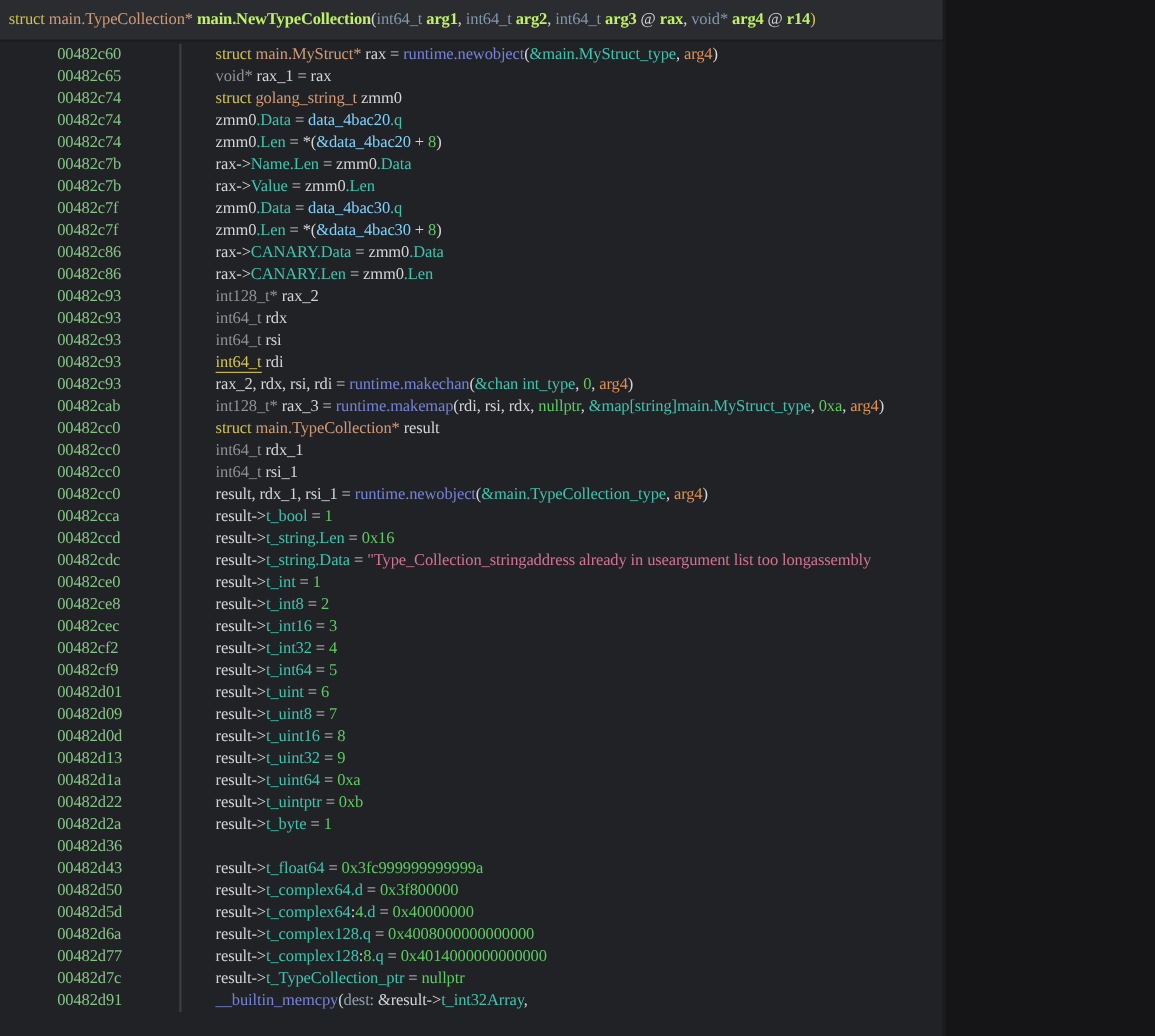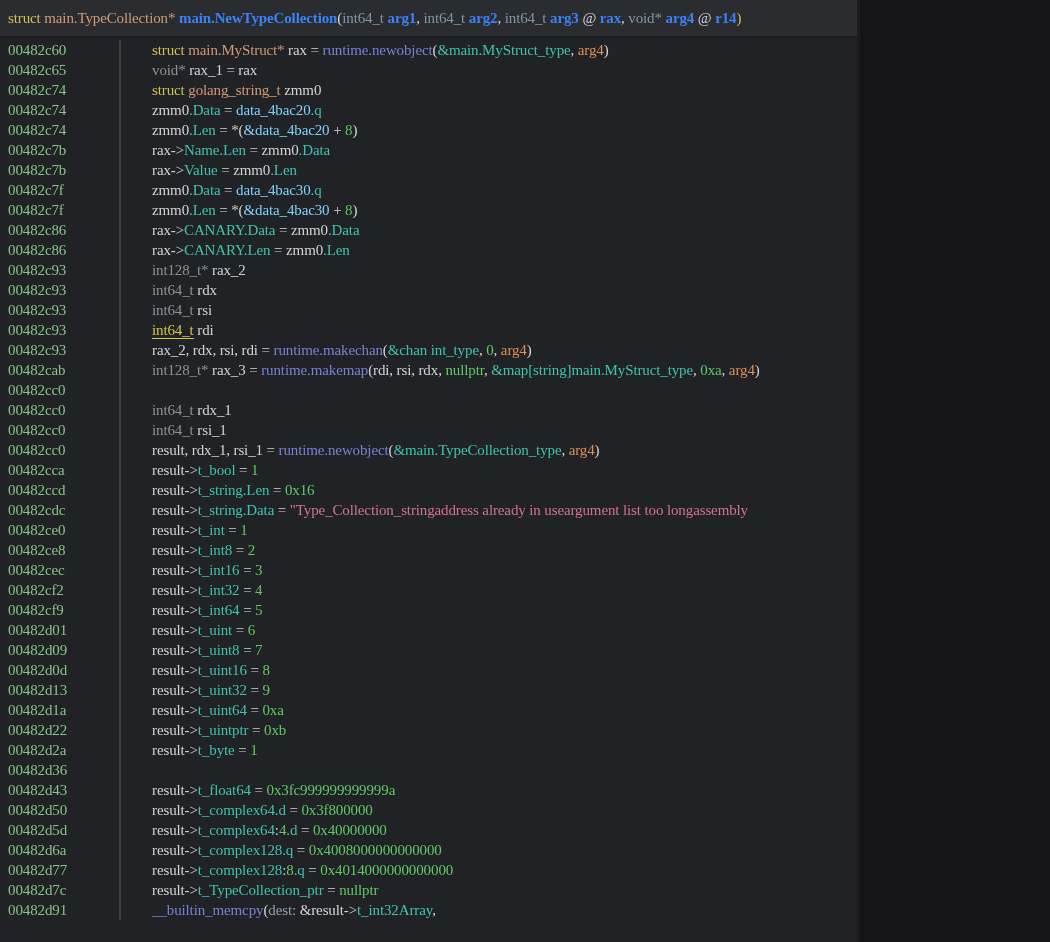--- a/index.html
+++ b/index.html
@@ -7,42 +7,42 @@
     width:860px;height:942px;overflow:hidden;position:relative;
     background:#212226;
     font-family:Liberation Serif, serif;
     font-size:15px;line-height:20px;letter-spacing:-0.12px;
   }
   .fn-header{
     height:38px;box-sizing:border-box;background:#2b2c30;
     border-bottom:2px solid #1b1c1f;
     display:flex;align-items:center;padding-left:8px;white-space:pre;overflow:hidden;
   }
-  .rows{position:absolute;top:38px;left:0;right:0;bottom:0;padding-top:2px;overflow:hidden;}
+  .rows{position:absolute;top:38px;left:0;right:0;bottom:0;padding-top:2px;overflow:hidden;padding-left:44px;}
   .row{display:flex;height:20px;white-space:pre;overflow:hidden;}
   .addr{
     flex:0 0 111px;width:111px;padding-left:8px;box-sizing:content-box;
     color:#85c585;border-right:2px solid #3d3e44;
   }
   .codecol{padding-left:31px;flex:1 1 auto;overflow:hidden;}
   .scrolltrack{position:absolute;top:0;right:0;bottom:0;width:3px;background:#1a1b1d;}
   
   .c-p{color:#d4d4d6}
   .c-k{color:#cfc04f}
   .c-t{color:#d09a76}
   .c-g{color:#8e9196}
   .c-y{color:#7f97a9}
   .c-f{color:#7583d6}
   .c-d{color:#7dd3fc}
   .c-m{color:#3fc3ae}
   .c-n{color:#5eca62}
   .c-s{color:#d2738f}
   .c-a{color:#e09152}
   .c-l{color:#94a0ac}
-  .c-e{color:#3b82f6;font-weight:bold}
+  .c-e{color:#bef264;font-weight:bold}
   .c-h{color:#d6c64a;border-bottom:1px solid #d6c64a}
 </style>
 </head>
 <body>
 
 <div class="screen">
   <div class="fn-header" id="sig"><span class="c-k">struct</span><span class="c-p"> </span><span class="c-t">main.TypeCollection*</span><span class="c-p"> </span><span class="c-e">main.NewTypeCollection</span><span class="c-p">(</span><span class="c-y">int64_t</span><span class="c-p"> </span><span class="c-e">arg1</span><span class="c-p">, </span><span class="c-y">int64_t</span><span class="c-p"> </span><span class="c-e">arg2</span><span class="c-p">, </span><span class="c-y">int64_t</span><span class="c-p"> </span><span class="c-e">arg3</span><span class="c-p"> @ </span><span class="c-e">rax</span><span class="c-p">, </span><span class="c-y">void*</span><span class="c-p"> </span><span class="c-e">arg4</span><span class="c-p"> @ </span><span class="c-e">r14</span><span class="c-k">)</span></div>
   <div class="rows" id="rows">
       <div class="row"><span class="addr">00482c60</span><span class="codecol"><span class="c-k">struct</span><span class="c-p"> </span><span class="c-t">main.MyStruct*</span><span class="c-p"> rax = </span><span class="c-f">runtime.newobject</span><span class="c-p">(</span><span class="c-m">&amp;main.MyStruct_type</span><span class="c-p">, </span><span class="c-a">arg4</span><span class="c-p">)</span></span></div>
       <div class="row"><span class="addr">00482c65</span><span class="codecol"><span class="c-g">void*</span><span class="c-p"> rax_1 = rax</span></span></div>
@@ -54,21 +54,21 @@
       <div class="row"><span class="addr">00482c7f</span><span class="codecol"><span class="c-p">zmm0</span><span class="c-m">.Data</span><span class="c-p"> = </span><span class="c-d">data_4bac30</span><span class="c-m">.q</span></span></div>
       <div class="row"><span class="addr">00482c7f</span><span class="codecol"><span class="c-p">zmm0</span><span class="c-m">.Len</span><span class="c-p"> = *(</span><span class="c-d">&amp;data_4bac30</span><span class="c-p"> + </span><span class="c-n">8</span><span class="c-p">)</span></span></div>
       <div class="row"><span class="addr">00482c86</span><span class="codecol"><span class="c-p">rax-&gt;</span><span class="c-m">CANARY.Data</span><span class="c-p"> = zmm0</span><span class="c-m">.Data</span></span></div>
       <div class="row"><span class="addr">00482c86</span><span class="codecol"><span class="c-p">rax-&gt;</span><span class="c-m">CANARY.Len</span><span class="c-p"> = zmm0</span><span class="c-m">.Len</span></span></div>
       <div class="row"><span class="addr">00482c93</span><span class="codecol"><span class="c-g">int128_t*</span><span class="c-p"> rax_2</span></span></div>
       <div class="row"><span class="addr">00482c93</span><span class="codecol"><span class="c-g">int64_t</span><span class="c-p"> rdx</span></span></div>
       <div class="row"><span class="addr">00482c93</span><span class="codecol"><span class="c-g">int64_t</span><span class="c-p"> rsi</span></span></div>
       <div class="row"><span class="addr">00482c93</span><span class="codecol"><span class="c-h">int64_t</span><span class="c-p"> rdi</span></span></div>
       <div class="row"><span class="addr">00482c93</span><span class="codecol"><span class="c-p">rax_2, rdx, rsi, rdi = </span><span class="c-f">runtime.makechan</span><span class="c-p">(</span><span class="c-m">&amp;chan int_type</span><span class="c-p">, </span><span class="c-n">0</span><span class="c-p">, </span><span class="c-a">arg4</span><span class="c-p">)</span></span></div>
       <div class="row"><span class="addr">00482cab</span><span class="codecol"><span class="c-g">int128_t*</span><span class="c-p"> rax_3 = </span><span class="c-f">runtime.makemap</span><span class="c-p">(rdi, rsi, rdx, </span><span class="c-n">nullptr</span><span class="c-p">, </span><span class="c-m">&amp;map[string]main.MyStruct_type</span><span class="c-p">, </span><span class="c-n">0xa</span><span class="c-p">, </span><span class="c-a">arg4</span><span class="c-p">)</span></span></div>
-      <div class="row"><span class="addr">00482cc0</span></div>
+      <div class="row"><span class="addr">00482cc0</span><span class="codecol"><span class="c-k">struct</span><span class="c-p"> </span><span class="c-t">main.TypeCollection*</span><span class="c-p"> result</span></span></div>
       <div class="row"><span class="addr">00482cc0</span><span class="codecol"><span class="c-g">int64_t</span><span class="c-p"> rdx_1</span></span></div>
       <div class="row"><span class="addr">00482cc0</span><span class="codecol"><span class="c-g">int64_t</span><span class="c-p"> rsi_1</span></span></div>
       <div class="row"><span class="addr">00482cc0</span><span class="codecol"><span class="c-p">result, rdx_1, rsi_1 = </span><span class="c-f">runtime.newobject</span><span class="c-p">(</span><span class="c-m">&amp;main.TypeCollection_type</span><span class="c-p">, </span><span class="c-a">arg4</span><span class="c-p">)</span></span></div>
       <div class="row"><span class="addr">00482cca</span><span class="codecol"><span class="c-p">result-&gt;</span><span class="c-m">t_bool</span><span class="c-p"> = </span><span class="c-n">1</span></span></div>
       <div class="row"><span class="addr">00482ccd</span><span class="codecol"><span class="c-p">result-&gt;</span><span class="c-m">t_string.Len</span><span class="c-p"> = </span><span class="c-n">0x16</span></span></div>
       <div class="row"><span class="addr">00482cdc</span><span class="codecol"><span class="c-p">result-&gt;</span><span class="c-m">t_string.Data</span><span class="c-p"> = </span><span class="c-s">"Type_Collection_stringaddress already in useargument list too longassembly </span></span></div>
       <div class="row"><span class="addr">00482ce0</span><span class="codecol"><span class="c-p">result-&gt;</span><span class="c-m">t_int</span><span class="c-p"> = </span><span class="c-n">1</span></span></div>
       <div class="row"><span class="addr">00482ce8</span><span class="codecol"><span class="c-p">result-&gt;</span><span class="c-m">t_int8</span><span class="c-p"> = </span><span class="c-n">2</span></span></div>
       <div class="row"><span class="addr">00482cec</span><span class="codecol"><span class="c-p">result-&gt;</span><span class="c-m">t_int16</span><span class="c-p"> = </span><span class="c-n">3</span></span></div>
       <div class="row"><span class="addr">00482cf2</span><span class="codecol"><span class="c-p">result-&gt;</span><span class="c-m">t_int32</span><span class="c-p"> = </span><span class="c-n">4</span></span></div>

